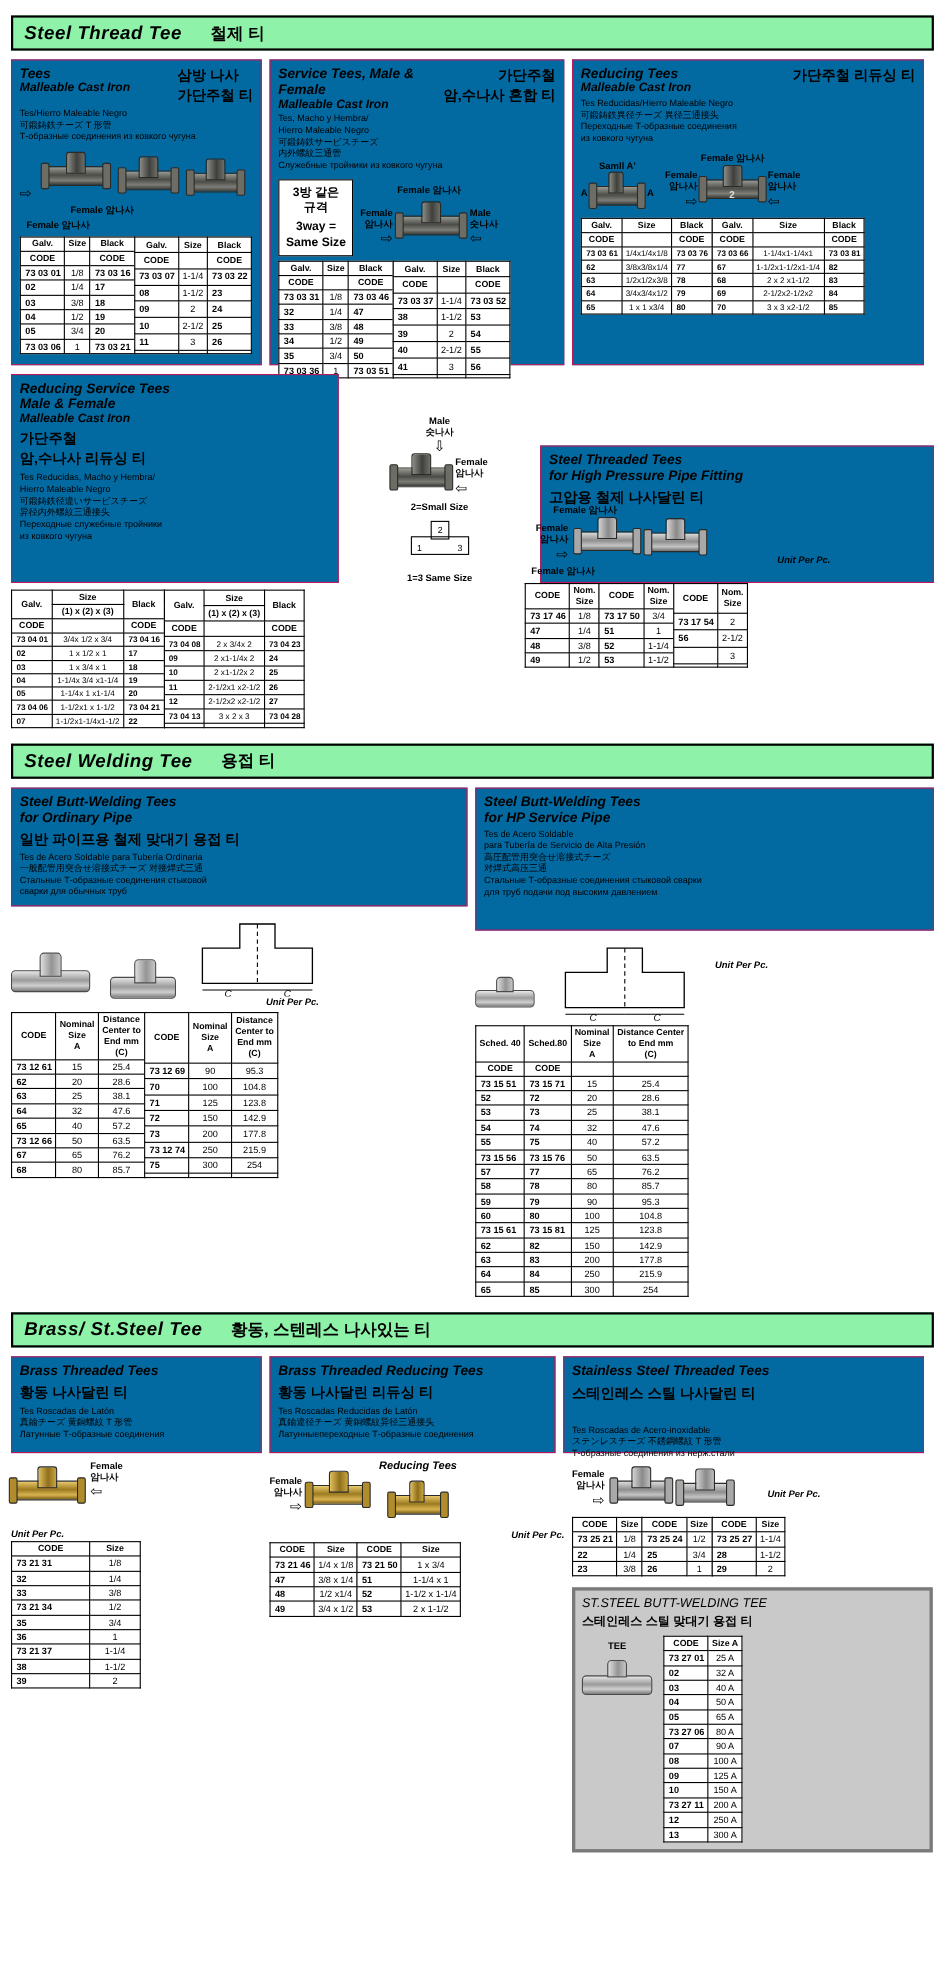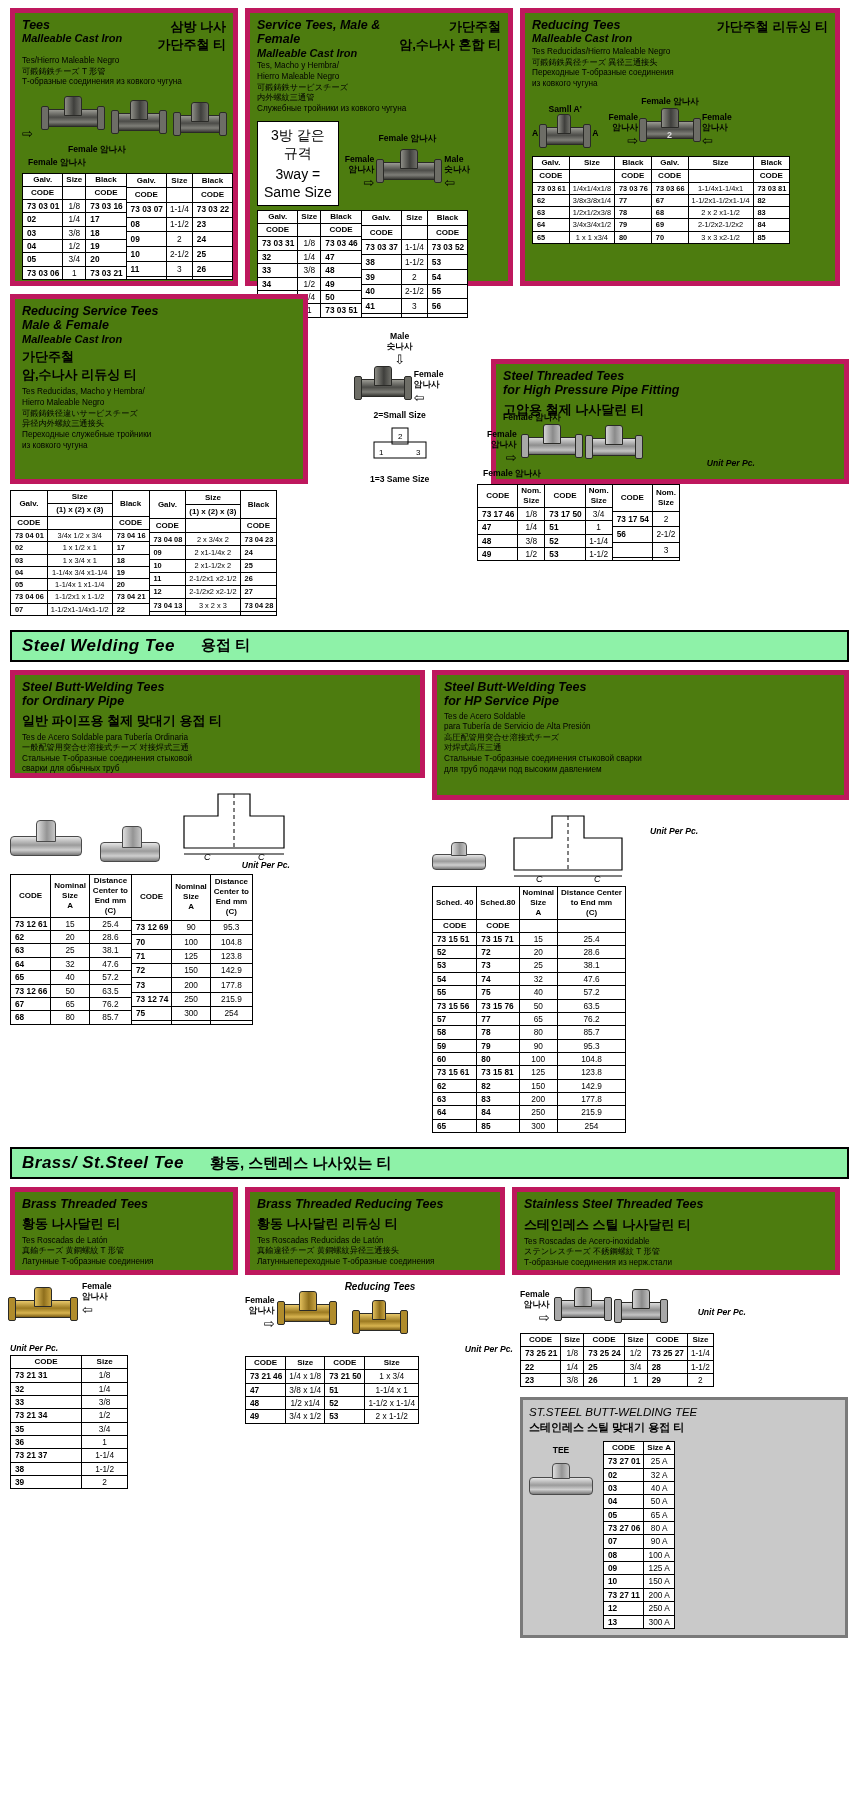--- a/index.html
+++ b/index.html
@@ -20,22 +20,22 @@
     margin: 6px 0 8px 0;
     display: flex;
     align-items: center;
     gap: 26px;
   }
   .banner .en { font-style: italic; font-weight: bold; font-size: 17px; letter-spacing: .5px; }
   .banner .kr { font-weight: bold; font-size: 15px; }
 
   
   .panel {
-    background: #4d7c0f;
-    border: 5px solid #be185d;
+    background: #0369a1;
+    border: 1px solid #be185d;
     padding: 5px 7px;
   }
   .panel h3 { margin:0; font-style: italic; font-weight:bold; font-size: 12.5px; line-height: 1.15; }
   .panel h4 { margin:0; font-style: italic; font-weight:bold; font-size: 11px; line-height: 1.15; }
   .panel .sub { font-size: 8.2px; line-height: 1.3; margin-top: 2px; }
   .panel .sub div { white-space: nowrap; }
 
   .row { display:flex; gap: 7px; align-items: flex-start; }
 
   
@@ -111,30 +111,34 @@
   }
   .graypanel h4 { font-style: italic; font-weight:normal; font-size: 11.5px; margin:0; }
   .graypanel .kr { font-weight:bold; font-size:11px; margin-top:2px; }
   .smallnote { font-size:8.5px; font-weight:bold; }
 </style>
 </head>
 <body>
 
 <div class="page">
 
+  <div class="banner">
+    <span class="en">Steel  Thread Tee</span>
+    <span class="kr">철제 티</span>
+  </div>
 
   <div class="row">
 
     <div class="panel" style="width:228px; height:278px;">
       <div class="titlewrap">
         <div>
           <h3>Tees</h3>
           <h4>Malleable Cast Iron</h4>
         </div>
-        <div style="text-align:right">
+        <div style="text-align:left">
           <div class="bigkr">삼방 나사</div>
           <div class="bigkr">가단주철 티</div>
         </div>
       </div>
       <div class="sub">
         <div>Tes/Hierro Maleable Negro</div>
         <div>可鍛鋳鉄チーズ      T 形管</div>
         <div>Т-образные соединения из ковкого чугуна</div>
       </div>
 
@@ -267,21 +271,21 @@
       </div>
       <div class="sub">
         <div>Tes, Macho y Hembra/</div>
         <div>Hierro Maleable Negro</div>
         <div>可鍛鋳鉄サービスチーズ</div>
         <div>内外螺紋三通管</div>
         <div>Служебные тройники из ковкого чугуна</div>
       </div>
 
       <div style="display:flex; align-items:center; gap:6px; margin-top:6px;">
-        <div class="boxwrap" style="background:#fff; font-size:14px; font-weight:normal; text-align:center; line-height:1.3;">
+        <div class="boxwrap" style="background:#fff; font-size:11px; font-weight:bold; text-align:center; line-height:1.3;">
           <div>3방 같은</div>
           <div>규격</div>
           <div style="margin-top:3px">3way =</div>
           <div>Same Size</div>
         </div>
         <div style="text-align:center">
           <div class="lbl">Female 암나사</div>
           <div style="display:flex;align-items:center;gap:4px;margin-top:4px;">
             <div style="text-align:right">
               <div class="lbl">Female</div>
@@ -1125,21 +1129,21 @@
       <div class="sub" style="margin-top:3px">
         <div>Tes Roscadas Reducidas de Latón</div>
         <div>真鍮違径チーズ    黄銅螺紋异径三通接头</div>
         <div>Латунныепереходные Т-образные соединения</div>
       </div>
     </div>
 
     <div class="panel" style="width:328px; height:88px;">
       <h3>Stainless Steel Threaded  Tees</h3>
       <div class="bigkr" style="margin-top:4px">스테인레스 스틸 나사달린 티</div>
-      <div class="sub" style="margin-top:3px">
+      <div class="sub" style="margin-top:20px">
         <div>Tes Roscadas de Acero-inoxidable</div>
         <div>ステンレスチーズ    不銹鋼螺紋 T 形管</div>
         <div>Т-образные соединения из нерж.стали</div>
       </div>
     </div>
   </div>
 
   <div class="row" style="margin-top:6px; align-items:flex-start;">
 
     <div style="width:228px;">

